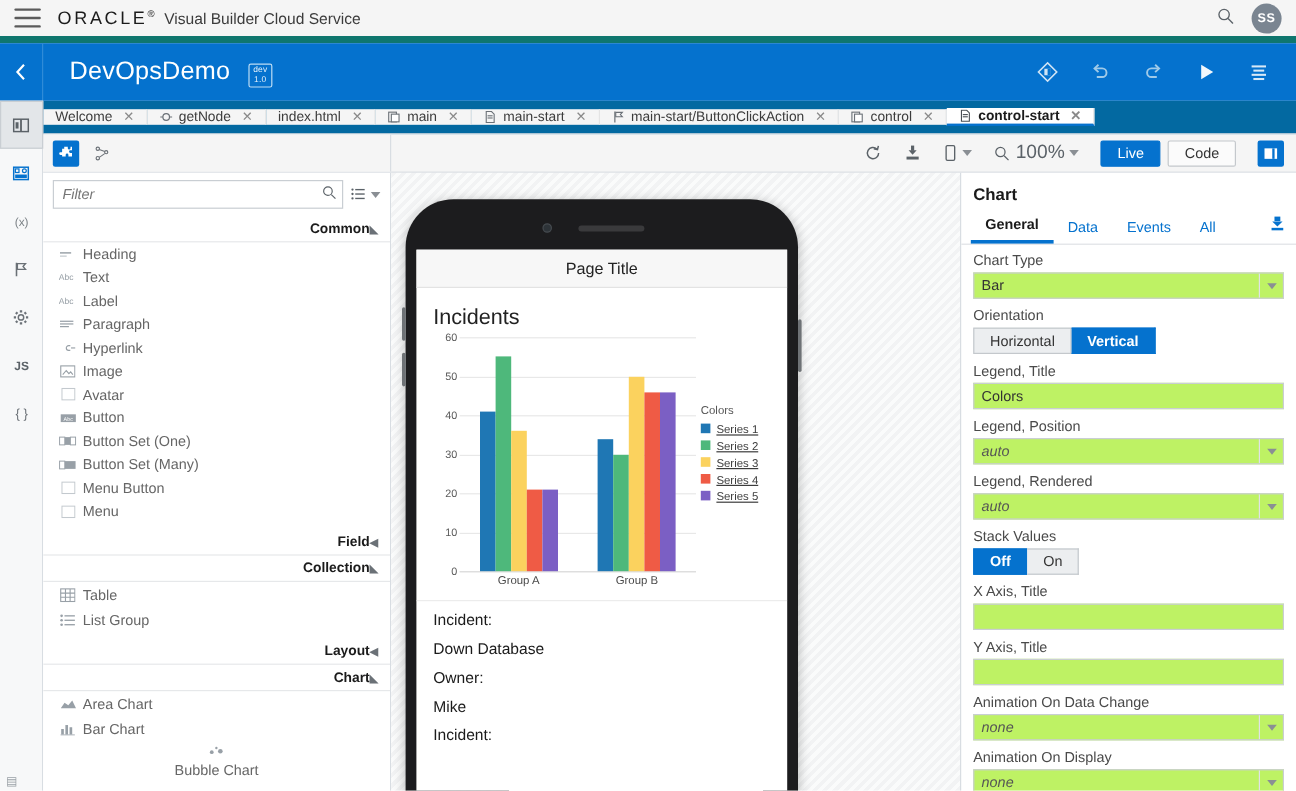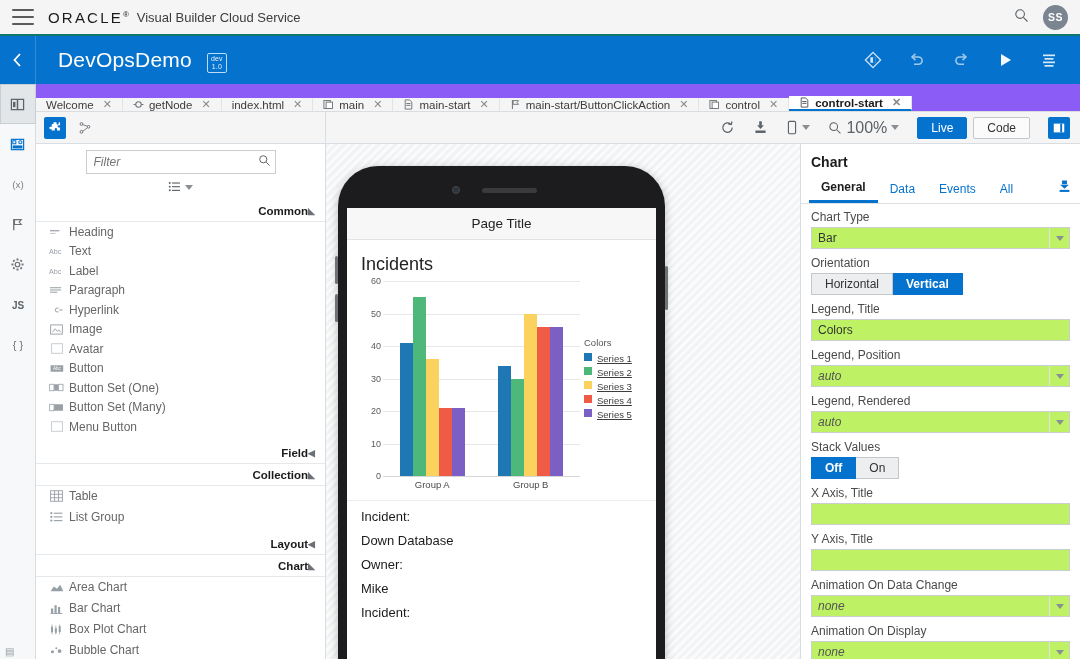--- a/index.html
+++ b/index.html
@@ -6,21 +6,21 @@
   html, body { margin:0; padding:0; }
   body {
     width:1080px; height:659px; overflow:hidden;
     font-family:"Liberation Sans", sans-serif;
     font-size:12px; color:#333; background:#fff;
   }
   .app { width:1080px; height:659px; position:relative; display:flex; flex-direction:column; }
 
   
   .gheader {
-    height:36px; background:#f5f5f5; border-bottom:2px solid #0f766e;
+    height:36px; background:#f5f5f5; border-bottom:6px solid #0f766e;
     display:flex; align-items:center; padding:0 12px; flex:0 0 36px;
   }
   .hamburger { width:22px; height:16px; display:flex; flex-direction:column;
     justify-content:space-between; margin-right:14px; cursor:pointer; }
   .hamburger i { display:block; height:2px; background:#5b5b5b; border-radius:1px; }
   .oracle-logo { font-family:"Liberation Sans", sans-serif; font-size:15px; letter-spacing:2.2px;
     font-weight:400; color:#1b1b1b; }
   .oracle-logo sup { font-size:8px; vertical-align:super; letter-spacing:0; }
   .svc-name { font-size:13px; color:#3c3c3c; margin-left:8px; }
   .gheader-right { margin-left:auto; display:flex; align-items:center; gap:14px; }
@@ -46,22 +46,22 @@
      flex-direction:column; align-items:center; padding-top:0; flex:0 0 36px; }
   .rail .ritem { width:36px; height:40px; display:flex; align-items:center; justify-content:center;
      cursor:pointer; color:#6b7177; }
   .rail .ritem.sel { background:#e3e6e9; }
   .rail .ritem.active-blue { color:#0572ce; }
 
   
   .maincol { flex:1 1 auto; display:flex; flex-direction:column; min-width:0; }
 
   
-  .tabstrip { height:28px; background:#8b5cf6; border-bottom:1px solid #d8dde2;
-     display:flex; align-items:flex-end; flex:0 0 28px; overflow:hidden; }
+  .tabstrip { height:28px; background:#0369a1; border-bottom:1px solid #d8dde2;
+     display:flex; align-items:center; flex:0 0 28px; overflow:hidden; }
   .tab { display:flex; align-items:center; gap:5px; padding:0 10px; font-size:11.5px; color:#3c3c3c;
      border-right:1px solid #e4e4e4; cursor:pointer; white-space:nowrap; background:#f5f5f5; }
   .tab .x { color:#8a8a8a; font-size:11px; margin-left:4px; }
   .tab.active { background:#fff; font-weight:bold; border-bottom:2px solid #0572ce; color:#1b1b1b; }
   .tab .ti { color:#6b7177; display:inline-flex; }
 
   
   .toolrow { height:32px; display:flex; align-items:stretch; flex:0 0 32px;
      background:#f5f5f5; border-bottom:1px solid #d8dde2; }
   .toolrow .leftpart { width:290px; display:flex; align-items:center; gap:8px; padding-left:8px;
@@ -80,21 +80,21 @@
   .pill.live { background:#0572ce; border-color:#0572ce; color:#fff; }
   .bluesq { width:22px; height:22px; background:#0572ce; display:flex; align-items:center;
      justify-content:center; border-radius:2px; cursor:pointer; }
 
   
   .workspace { flex:1 1 auto; display:flex; min-height:0; }
 
   
   .palette { width:290px; flex:0 0 290px; border-right:1px solid #d8dde2; background:#fff;
      display:flex; flex-direction:column; min-height:0; }
-  .filterrow { display:flex; align-items:center; gap:6px; padding:6px 8px 6px 8px;flex-direction:column; }
+  .filterrow { display:flex; align-items:center; gap:6px; padding:6px 8px 6px 8px; }
   .filterbox { flex:1 1 auto; position:relative; }
   .filterbox input { width:100%; height:24px; border:1px solid #c9ced3; padding:0 24px 0 7px;
      font-size:12px; font-style:italic; color:#777; font-family:"Liberation Sans", sans-serif; outline:none;}
   .filterbox .si { position:absolute; right:5px; top:4px; color:#6b7177; }
   .listbtn { display:flex; align-items:center; gap:3px; color:#5b6268; cursor:pointer; }
   .palscroll { flex:1 1 auto; overflow:hidden; }
   .grphdr { display:flex; align-items:center; justify-content:flex-end; padding:5px 10px 4px 12px;
      font-size:11.5px; font-weight:bold; color:#1b1b1b; border-bottom:1px solid #e6e8ea; cursor:pointer;}
   .grphdr .arr { color:#6b7177; font-size:9px; }
   .palitem { display:flex; align-items:center; gap:4px; padding:2px 12px; height:19.5px;
@@ -554,20 +554,28 @@
               <span>Button Set (Many)</span>
             </div>
             <div class="palitem">
               <span class="pi">
                   <svg width="12" height="11" viewBox="0 0 13 12">
                     <rect x="0.6" y="0.8" width="11.8" height="10.4" fill="none" stroke="#c3c9ce" stroke-width="1"></rect>
                   </svg>
                 </span>
               <span>Menu Button</span>
             </div>
+            <div class="palitem">
+              <span class="pi">
+                  <svg width="12" height="11" viewBox="0 0 13 12">
+                    <rect x="0.6" y="0.8" width="11.8" height="10.4" fill="none" stroke="#c3c9ce" stroke-width="1"></rect>
+                  </svg>
+                </span>
+              <span>Menu</span>
+            </div>
 
             <div class="grphdr" style="margin-top:5px;">
               <span>Field</span>
               <span class="arr">◀</span>
             </div>
 
             <div class="grphdr">
               <span>Collection</span>
               <span class="arr">◣</span>
             </div>
@@ -622,36 +630,21 @@
                     <g fill="#98a0a7">
                       <rect x="1" y="6" width="2.4" height="5"></rect>
                       <rect x="4.8" y="2.4" width="2.4" height="8.6"></rect>
                       <rect x="8.6" y="4.4" width="2.4" height="6.6"></rect>
                     </g>
                     <rect x="0.4" y="11" width="13" height="1" fill="#98a0a7"></rect>
                   </svg>
                 </span>
               <span>Bar Chart</span>
             </div>
-            <div class="palitem" style="height:21px;">
-              <span class="pi">
-                  <svg width="13" height="11" viewBox="0 0 14 12">
-                    <g fill="#98a0a7">
-                      <rect x="1" y="3" width="2.2" height="6"></rect>
-                      <rect x="1.7" y="0.6" width="0.8" height="10.6"></rect>
-                      <rect x="5.2" y="4.6" width="2.2" height="5"></rect>
-                      <rect x="5.9" y="1.6" width="0.8" height="10"></rect>
-                      <rect x="9.4" y="2.4" width="2.2" height="6.4"></rect>
-                      <rect x="10.1" y="0.6" width="0.8" height="10.6"></rect>
-                    </g>
-                  </svg>
-                </span>
-              <span>Box Plot Chart</span>
-            </div>
-            <div class="palitem" style="height:21px;">
+            <div class="palitem" style="height:21px;flex-direction:column;">
               <span class="pi">
                   <svg width="13" height="11" viewBox="0 0 14 12">
                     <g fill="#98a0a7">
                       <circle cx="2.6" cy="7.4" r="1.7"></circle>
                       <circle cx="6.8" cy="3.6" r="1.1"></circle>
                       <circle cx="10.4" cy="6.6" r="2.1"></circle>
                     </g>
                   </svg>
                 </span>
               <span>Bubble Chart</span>

